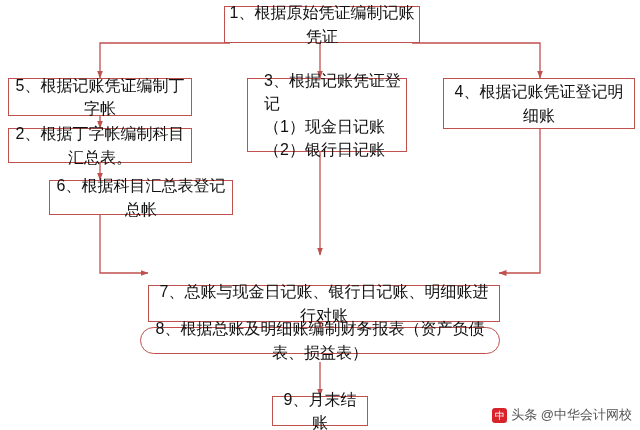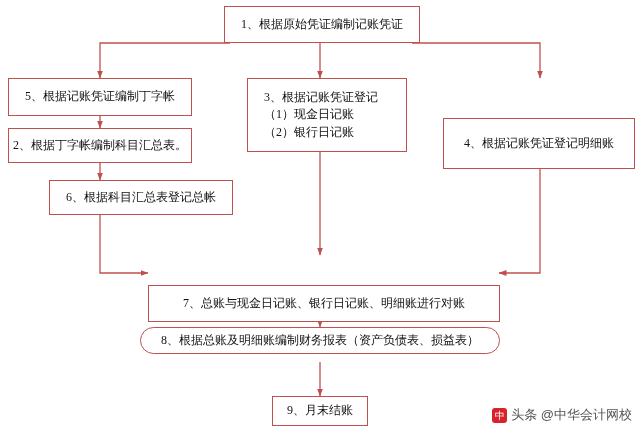--- a/index.html
+++ b/index.html
@@ -14,29 +14,28 @@
     background: #ffffff;
     font-family: "Liberation Sans", sans-serif;
     overflow: hidden;
   }
   .node {
     position: absolute;
     box-sizing: border-box;
     border: 1px solid #c0504d;
     background: #ffffff;
     color: #111111;
-    font-size: 12px;
+    font-size: 16px;
     line-height: 1.45;
     display: flex;
     align-items: center;
     justify-content: center;
     text-align: center;
     padding: 2px 4px;
     white-space: pre-line;
-    font-family: Liberation Serif, serif;
   }
   .node.left-align {
     text-align: left;
     justify-content: flex-start;
     padding-left: 16px;
   }
   svg.arrows {
     position: absolute;
     left: 0;
     top: 0;
@@ -101,21 +100,21 @@
   </svg>
 
   <div class="node" style="left:224px; top:6px; width:196px; height:37px;">1、根据原始凭证编制记账凭证</div>
 
   <div class="node" style="left:8px; top:78px; width:184px; height:38px;">5、根据记账凭证编制丁字帐</div>
 
   <div class="node left-align" style="left:247px; top:78px; width:160px; height:74px;">3、根据记账凭证登记
 （1）现金日记账
 （2）银行日记账</div>
 
-  <div class="node" style="left:443px; top:78px; width:192px; height:51px;margin-top:40px;">4、根据记账凭证登记明细账</div>
+  <div class="node" style="left:443px; top:78px; width:192px; height:51px;">4、根据记账凭证登记明细账</div>
 
   <div class="node" style="left:8px; top:128px; width:184px; height:35px;">2、根据丁字帐编制科目汇总表。</div>
 
   <div class="node" style="left:8px; top:180px; width:184px; height:35px;margin-left:41px;">6、根据科目汇总表登记总帐</div>
 
   <div class="node" style="left:148px; top:255px; width:352px; height:37px;margin-top:30px;">7、总账与现金日记账、银行日记账、明细账进行对账</div>
 
   <div class="node" style="left:140px; top:327px; width:360px; height:27px;border-radius:14px;">8、根据总账及明细账编制财务报表（资产负债表、损益表）</div>
 
   <div class="node" style="left:272px; top:384px; width:96px; height:30px;margin-top:12px;">9、月末结账</div>

